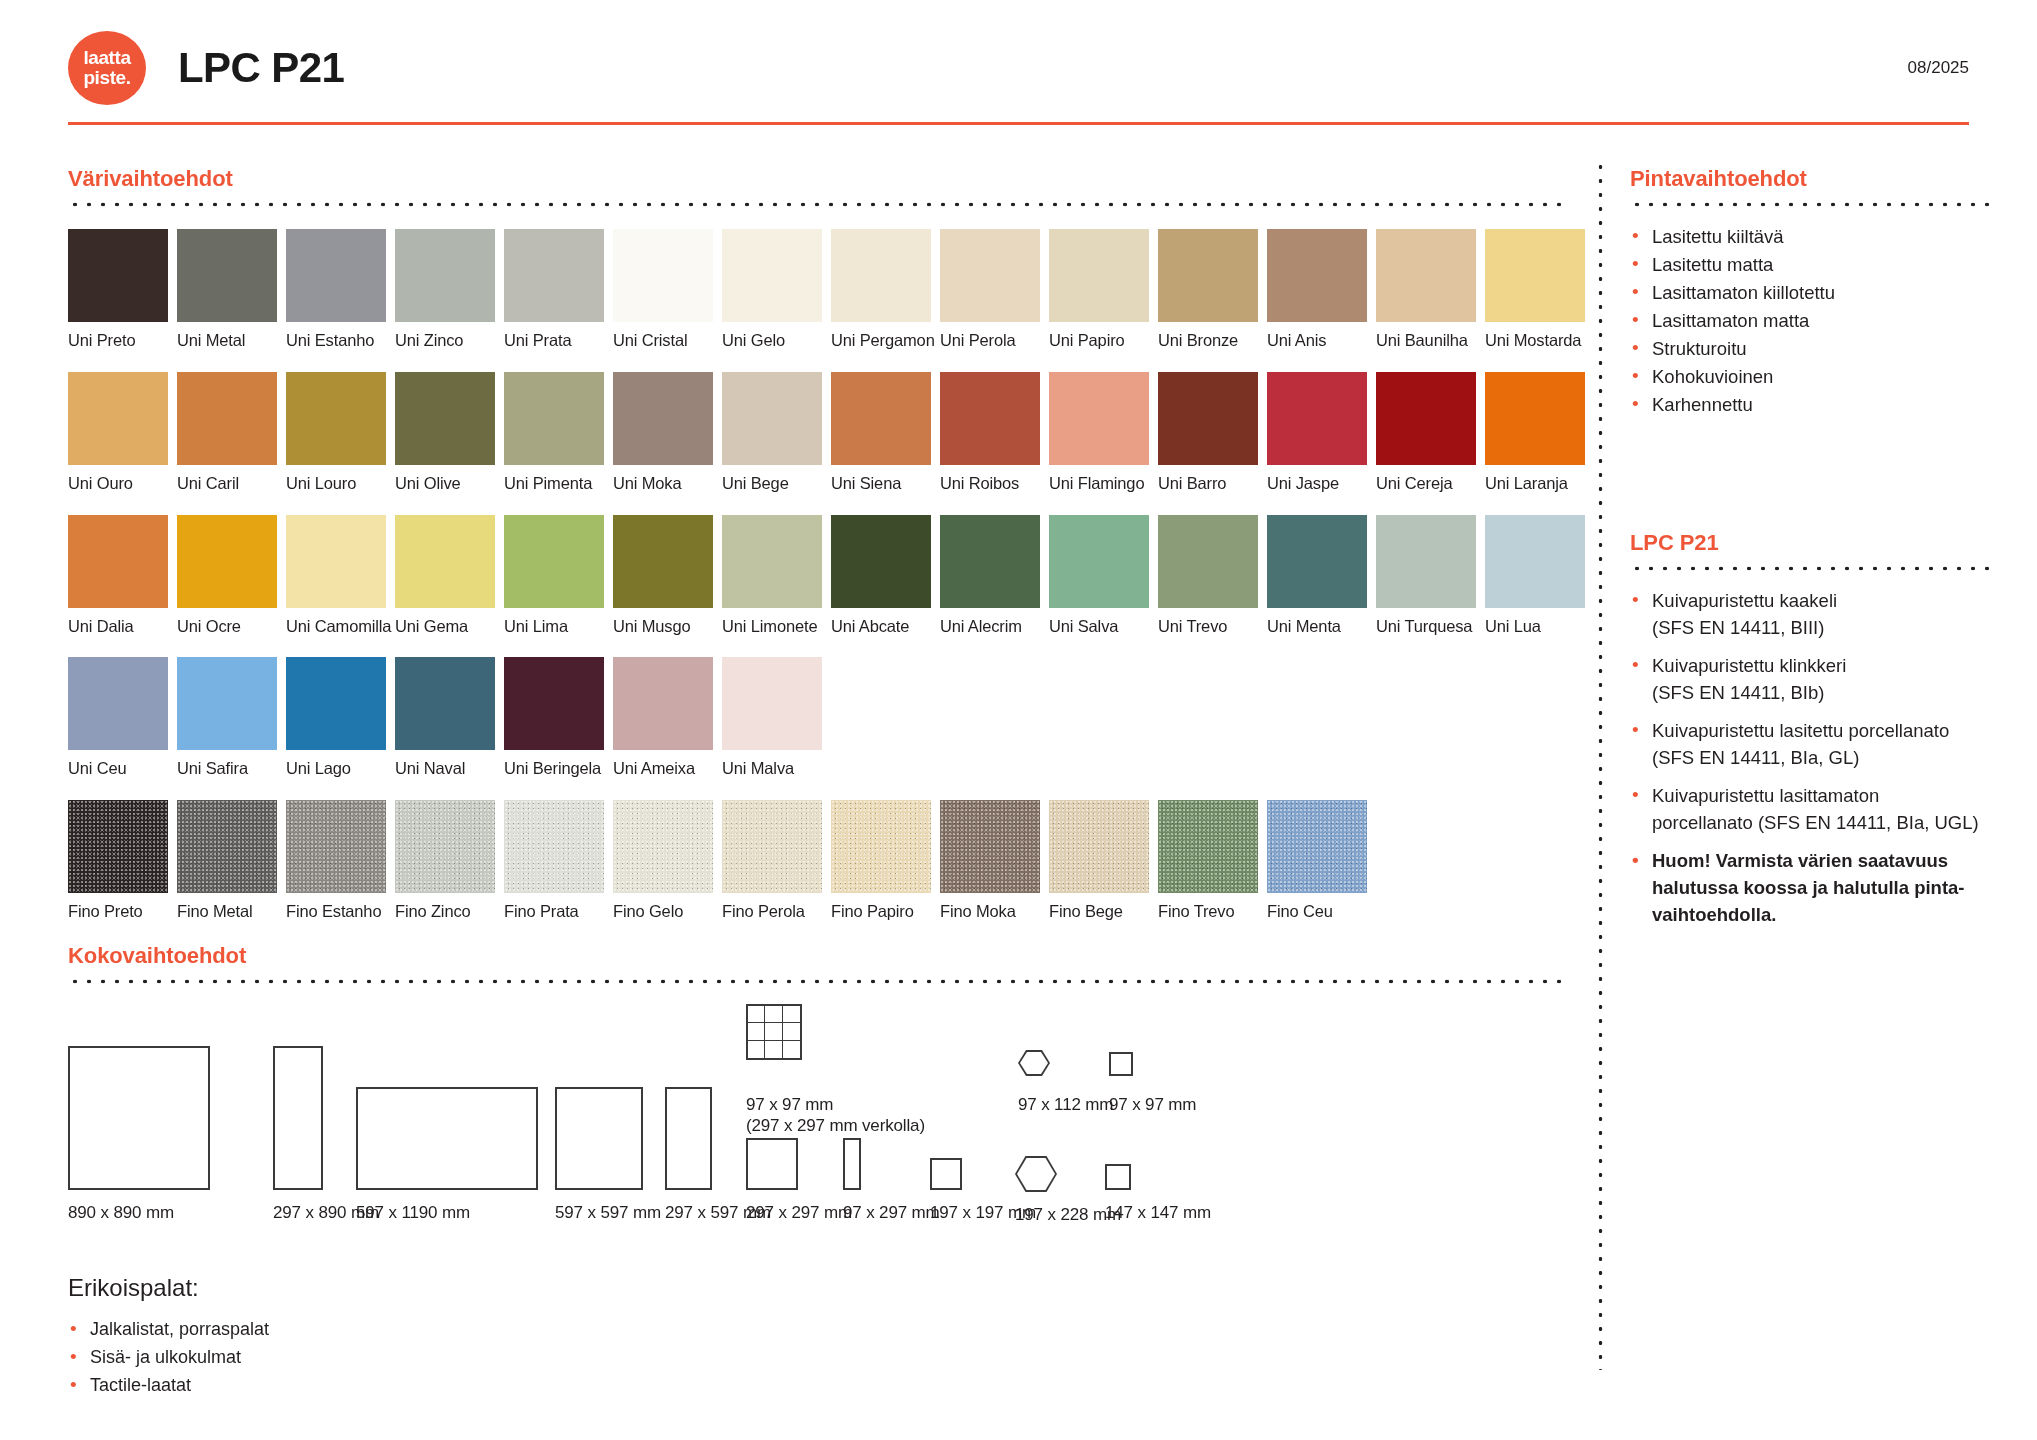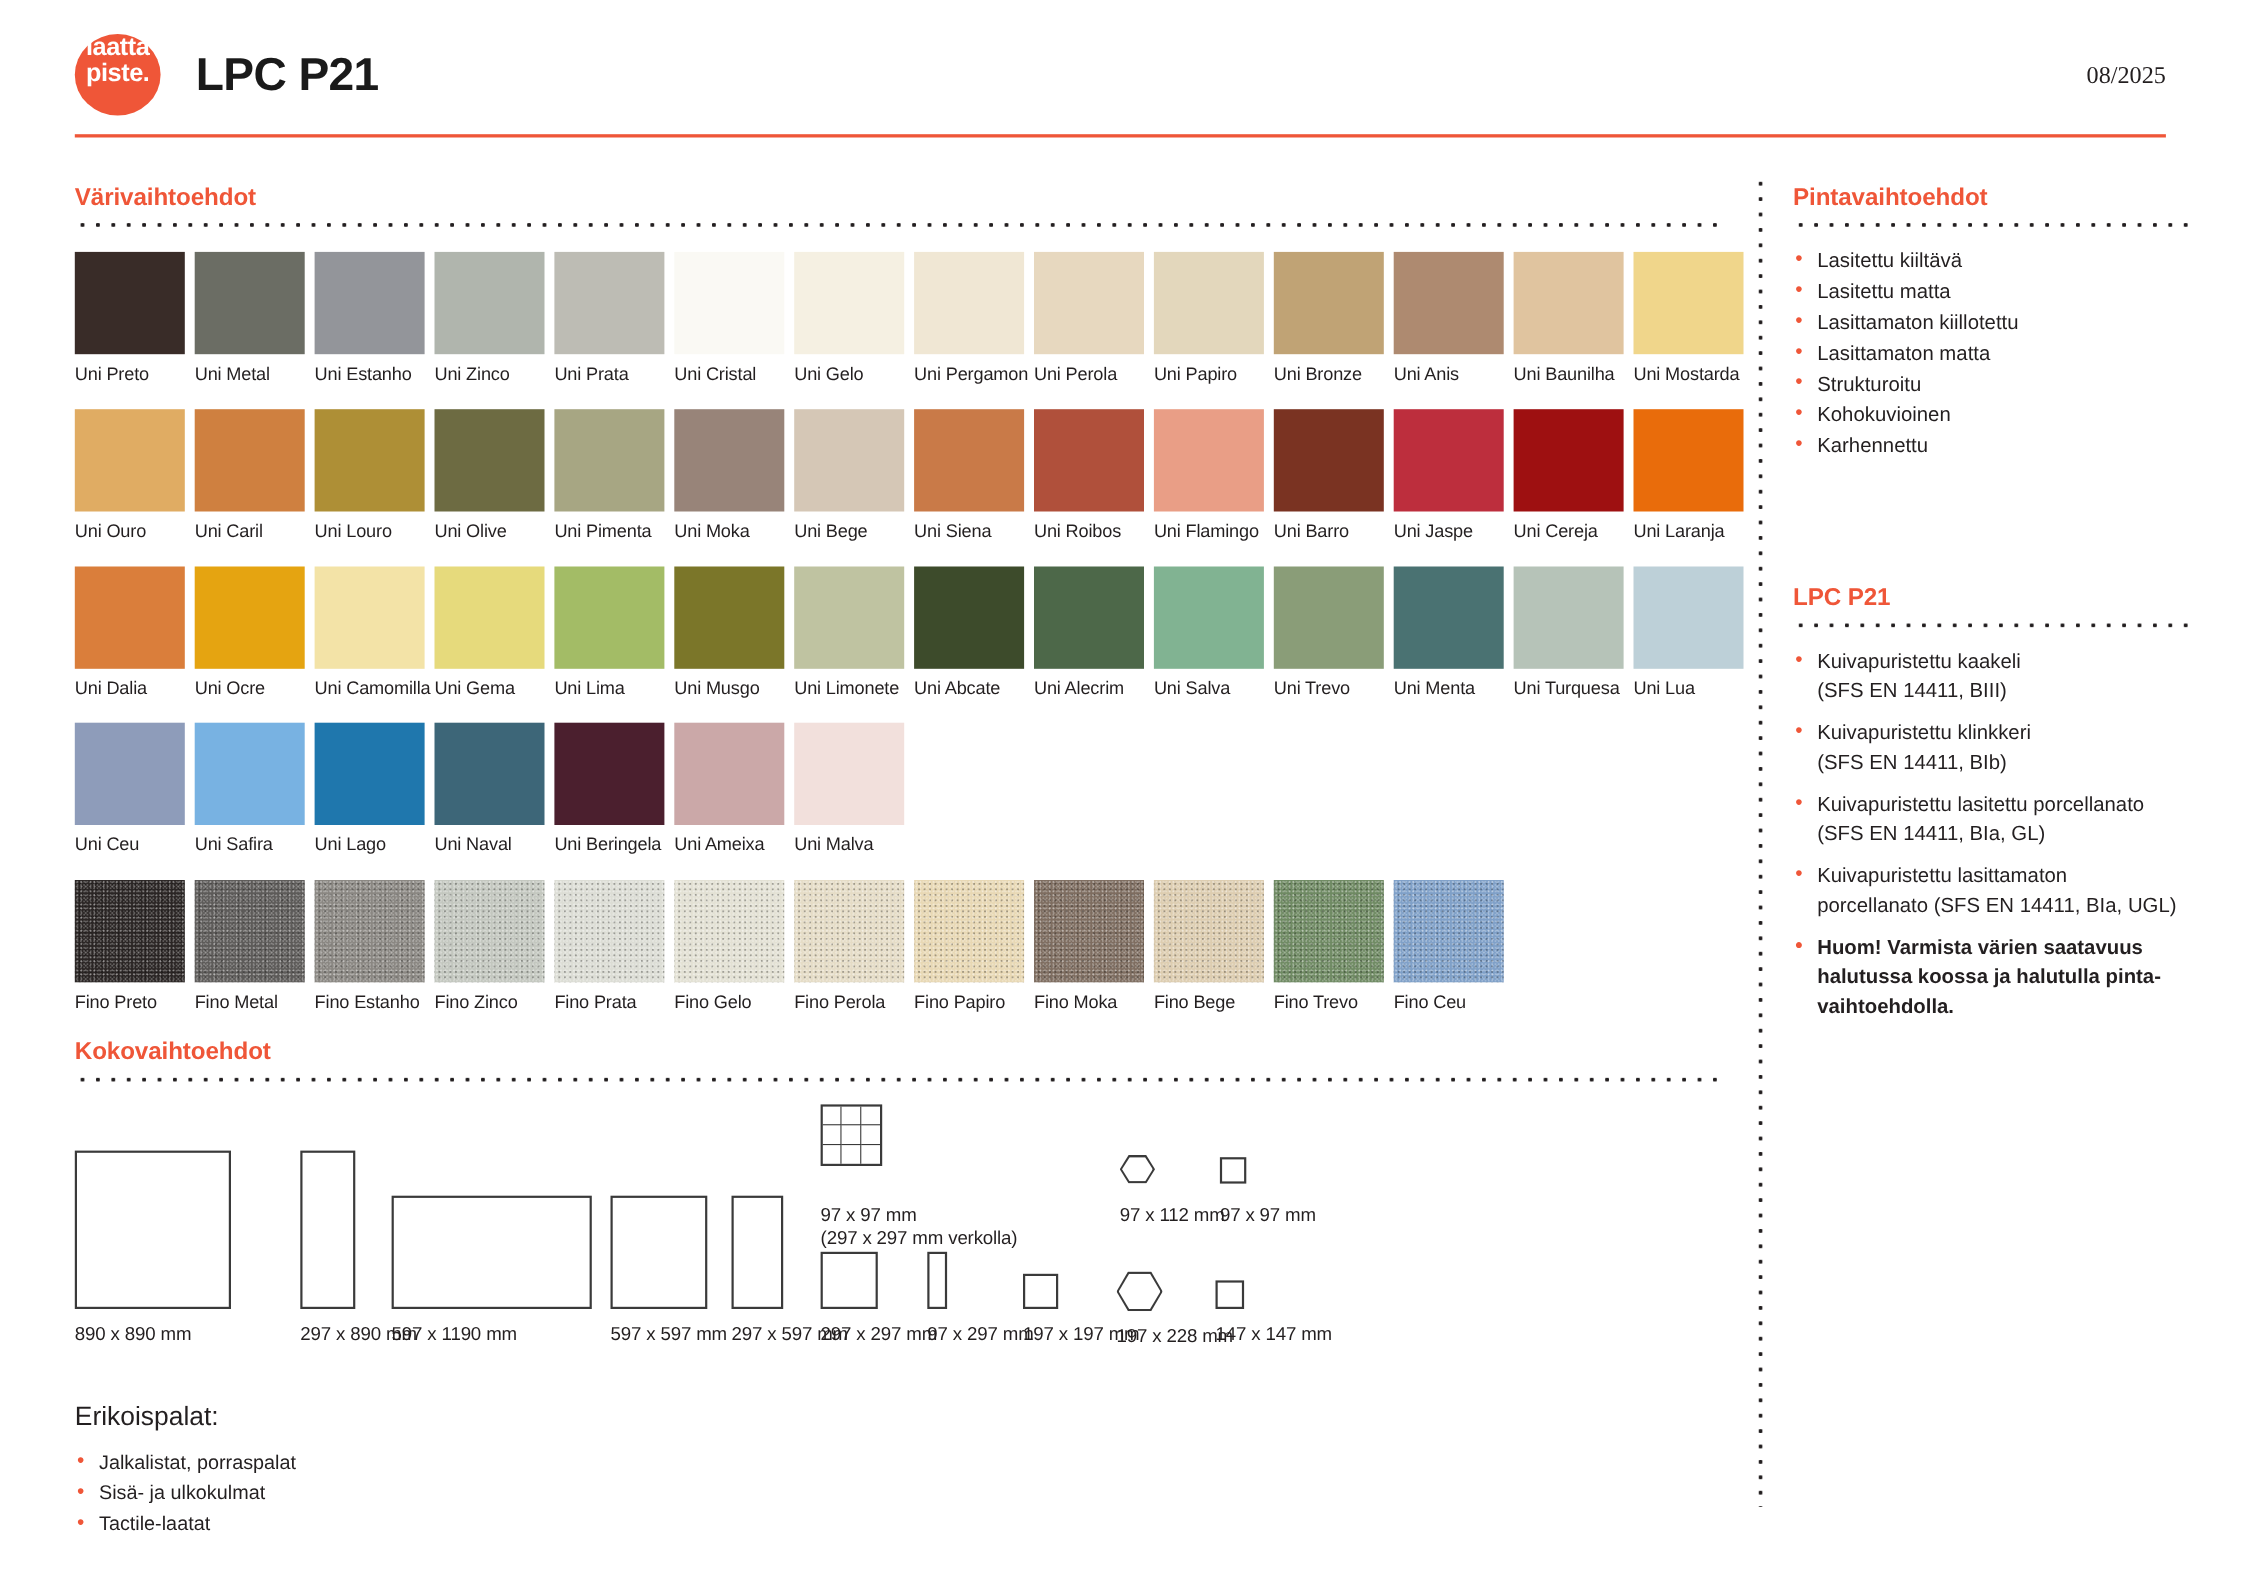--- a/index.html
+++ b/index.html
@@ -33,40 +33,39 @@
   }
   .logo {
     width: 78px;
     height: 74px;
     border-radius: 50%;
     background: #ef5638;
     color: #fff;
     display: flex;
     flex-direction: column;
     align-items: center;
-    justify-content: flex-start;
+    justify-content: center;
     font-weight: bold;
-    font-size: 23px;
+    font-size: 19px;
     line-height: 1.04;
     letter-spacing: -0.4px;
     flex: 0 0 auto;
   }
   .logo span { display: block; }
   .doc-title {
     margin-left: 32px;
     font-size: 42px;
     font-weight: bold;
     letter-spacing: -0.6px;
     color: #1a1a1a;
   }
   .doc-date {
     margin-left: auto;
-    font-size: 22px;
+    font-size: 17px;
     color: #231f20;
-    font-family: Liberation Serif, serif;
   }
   .rule {
     position: absolute;
     left: 68px;
     right: 68px;
     top: 122px;
     height: 3px;
     background: #ef5638;
   }
 

